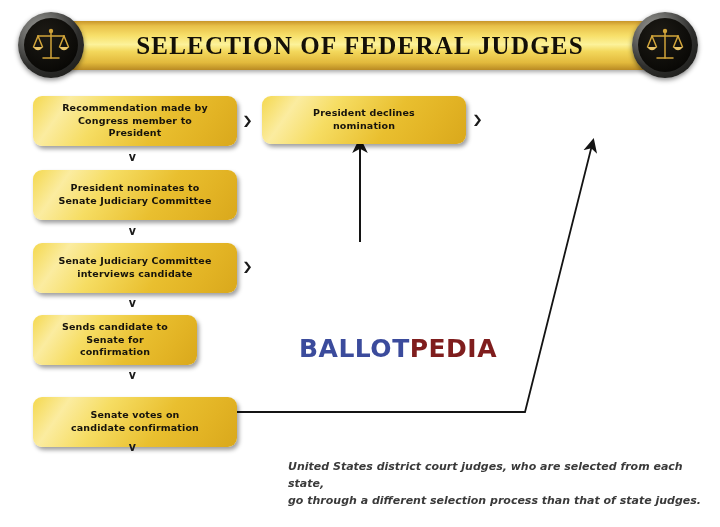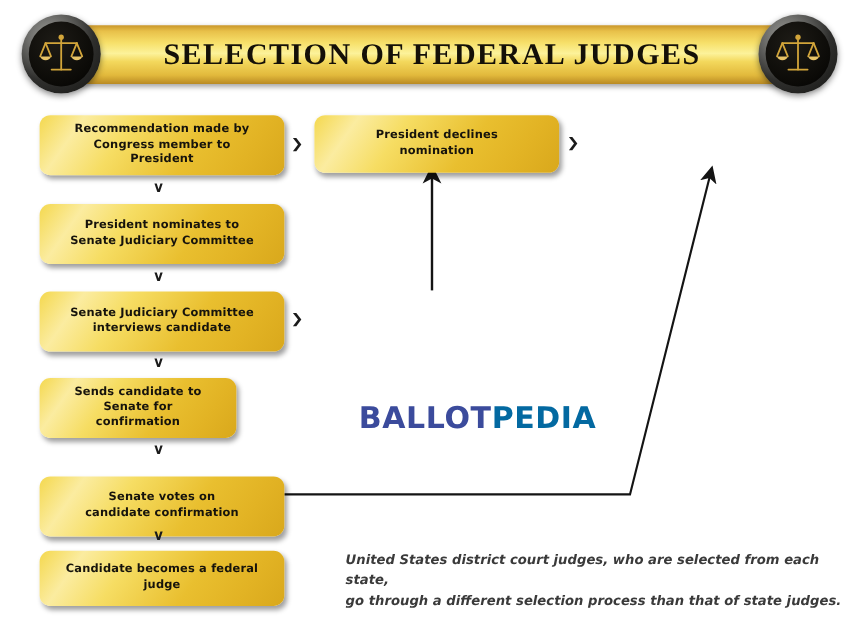--- a/index.html
+++ b/index.html
@@ -131,21 +131,21 @@
   .logo {
     position: absolute;
     left: 299px;
     top: 334px;
     font-family: "DejaVu Sans", "Liberation Sans", sans-serif;
     font-size: 25px;
     font-weight: bold;
     letter-spacing: 0.5px;
   }
   .logo .ballot { color: #3b4b9c; }
-  .logo .pedia  { color: #0369a1; }
+  .logo .pedia  { color: #7f1d1d; }
 
   
   .footnote {
     position: absolute;
     left: 288px;
     top: 458px;
     width: 420px;
     font-family: "DejaVu Sans", "Liberation Sans", sans-serif;
     font-style: italic;
     font-size: 11px;
@@ -232,23 +232,20 @@
   <div class="box" style="left:33px; top:315px; width:164px; height:50px;">
     <span class="box-label">Sends candidate to
 Senate for confirmation</span>
   </div>
 
   <div class="box" style="left:33px; top:387px; width:204px; height:50px;margin-top:10px;">
     <span class="box-label">Senate votes on
 candidate confirmation</span>
   </div>
 
-  <div class="box" style="left:33px; top:459px; width:204px; height:46px;">
-    <span class="box-label">Candidate becomes a federal judge</span>
-  </div>
 
   <div class="box" style="left:262px; top:96px; width:204px; height:48px;">
     <span class="box-label">President declines nomination</span>
   </div>
 
 
 
   <span class="chev chev-down" style="left:128px; top:150px;">v</span>
   <span class="chev chev-down" style="left:128px; top:224px;">v</span>
   <span class="chev chev-down" style="left:128px; top:296px;">v</span>

